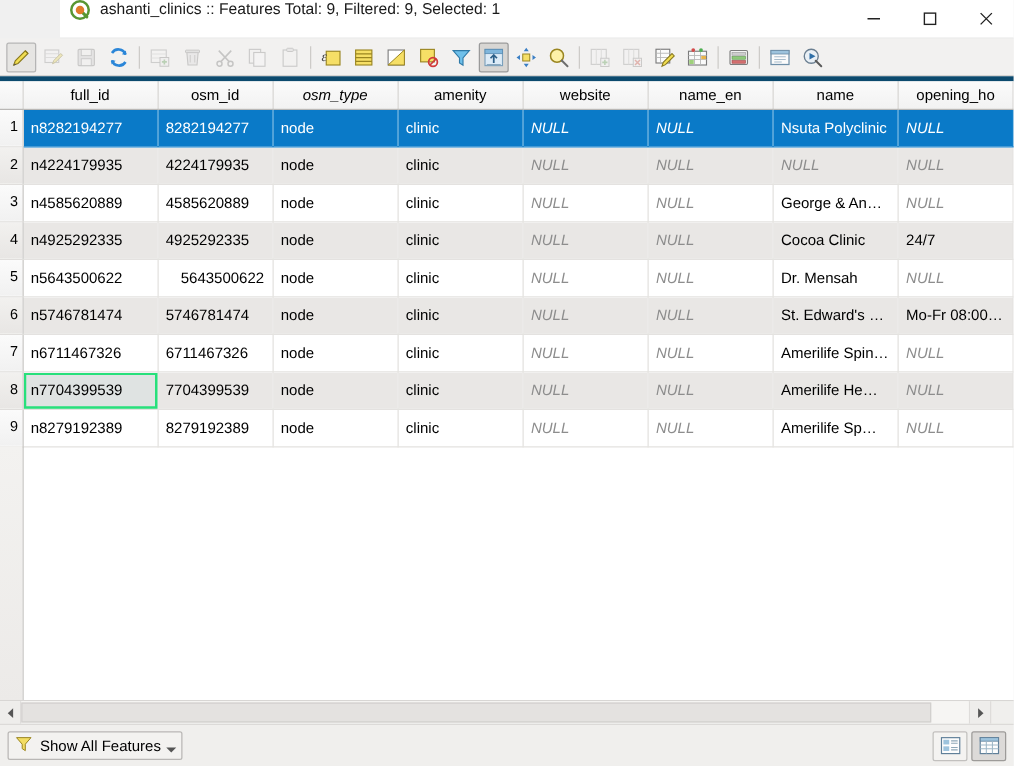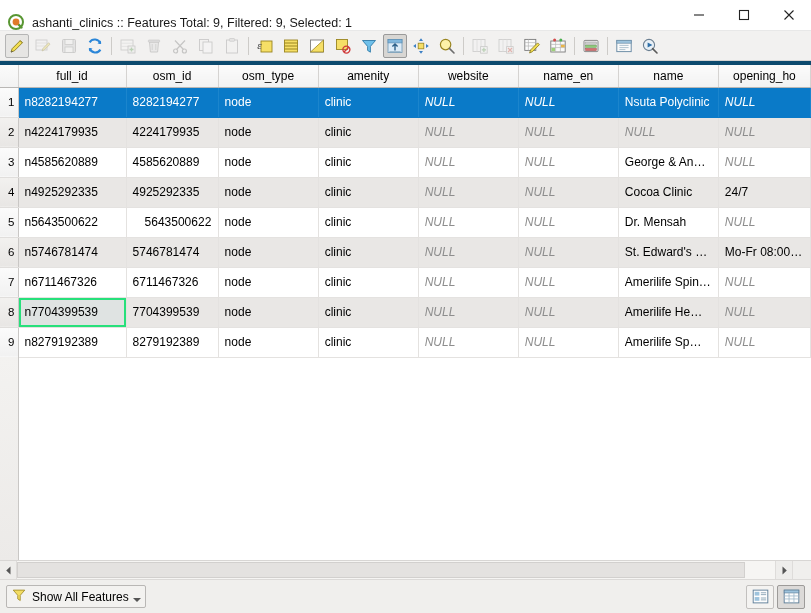--- a/index.html
+++ b/index.html
@@ -25,22 +25,23 @@
     background: #f0f0f0;
     position: relative;
   }
 
   
   .titlebar {
     height: 30px;
     min-height: 30px;
     background: #ffffff;
     display: flex;
-    align-items: flex-end;
+    align-items: flex-start;
     border-bottom: 1px solid #e8e8e8;
+    margin-left: 48px;
   }
   .title-icon {
     width: 16px;
     height: 16px;
     margin-left: 8px;
     margin-right: 8px;
     flex: 0 0 auto;
     position: relative;
   }
   .title-text {
@@ -506,21 +507,21 @@
   </div>
 
   <div class="table-area">
     <div class="filler-gutter" style="top: 292px; height: 206px;"></div>
     <table class="attrs">
       <thead>
         <tr>
           <th class="corner"></th>
           <th style="width: 108px;">full_id</th>
           <th style="width: 92px;">osm_id</th>
-          <th style="width: 100px;">osm_type</th>
+          <th style="width: 100px; font-style: italic;">osm_type</th>
           <th style="width: 100px;">amenity</th>
           <th style="width: 100px;">website</th>
           <th style="width: 100px;">name_en</th>
           <th style="width: 100px;">name</th>
           <th style="width: 92px;">opening_ho</th>
         </tr>
       </thead>
       <tbody id="tbody">
           <tr class="sel">
             <td class="rownum">1</td>

